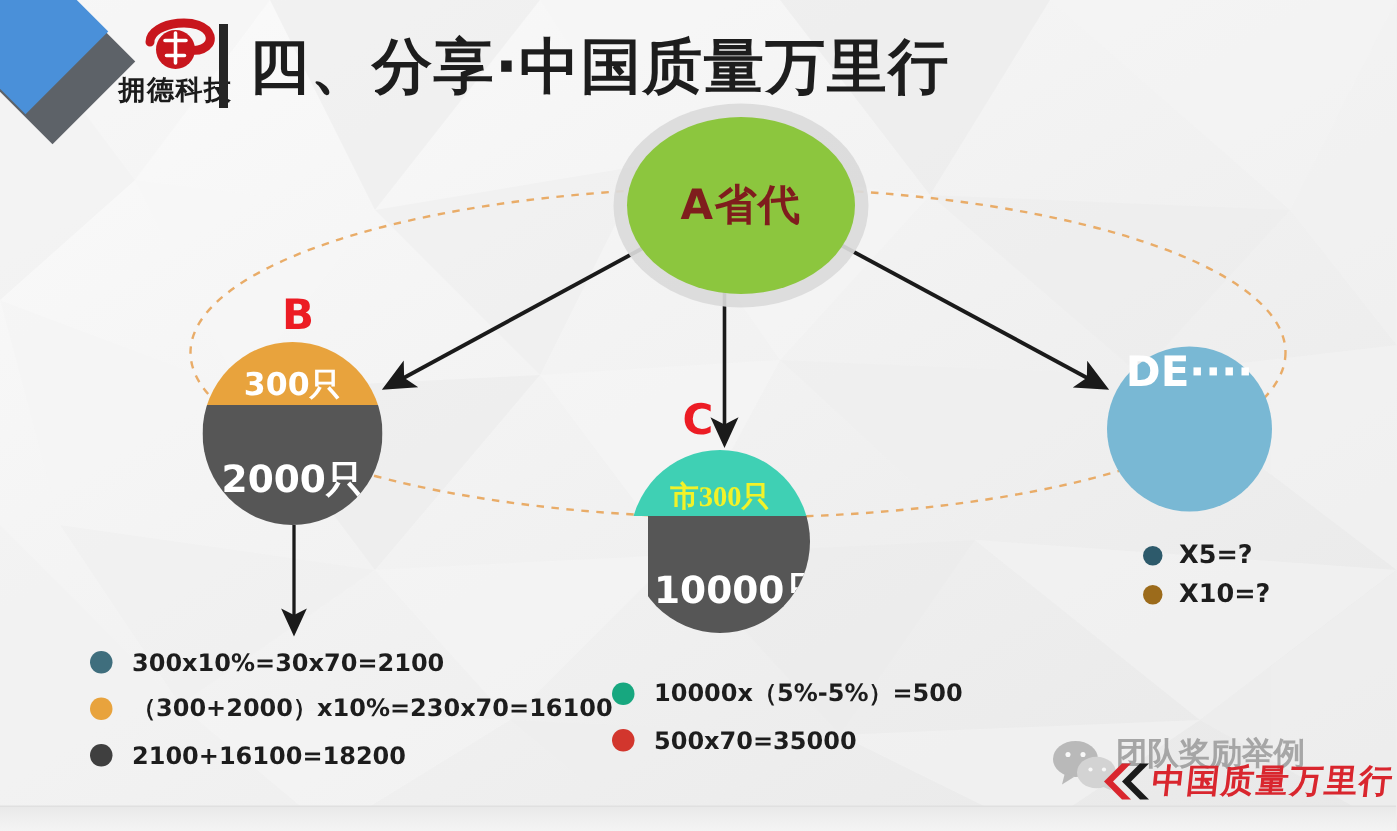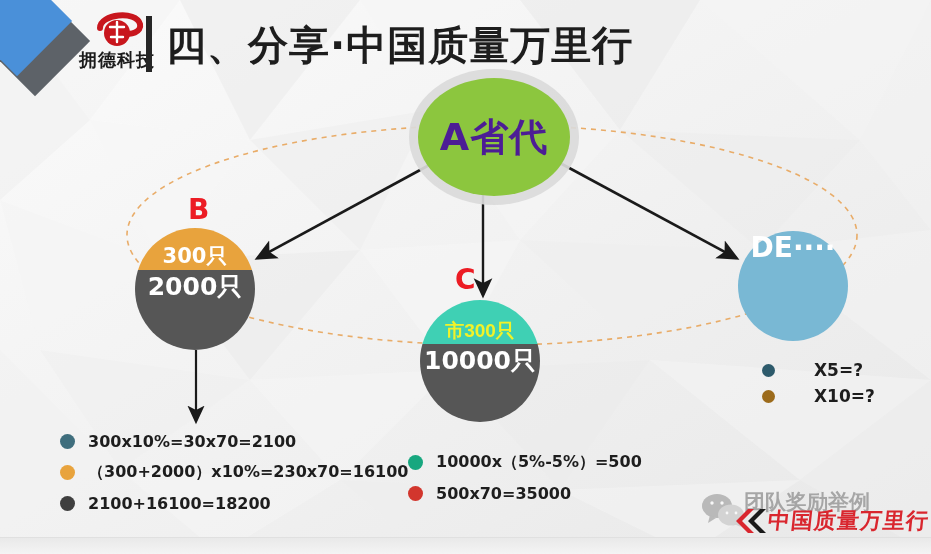--- a/index.html
+++ b/index.html
@@ -48,34 +48,34 @@
   .diagram-svg{position:absolute;left:0;top:0;width:931px;height:554px;pointer-events:none;}
   
   .node{position:absolute;border-radius:50%;}
   .node-a{
     left:418px;top:78px;width:152px;height:118px;border-radius:50%;
     background:#8cc63e;box-shadow:0 0 0 9px rgba(218,218,218,.92);
   }
   .node-a .lbl{
     position:absolute;inset:0;display:flex;align-items:center;justify-content:center;
     font-family:"DejaVu Sans","Liberation Sans",sans-serif;
-    font-size:38px;font-weight:bold;color:#4c1d95;letter-spacing:1px;
+    font-size:28px;font-weight:bold;color:#7f1d1d;letter-spacing:1px;
   }
   .split-node{position:absolute;border-radius:50%;overflow:hidden;}
   .split-top{position:absolute;left:0;top:0;width:100%;display:flex;align-items:flex-end;justify-content:center;}
-  .split-bot{position:absolute;left:0;bottom:0;width:100%;display:flex;align-items:flex-start;justify-content:center;background:#565656;}
+  .split-bot{position:absolute;left:0;bottom:0;width:100%;display:flex;align-items:flex-end;justify-content:center;background:#565656;}
   .node-b{left:135px;top:228px;width:120px;height:122px;}
   .node-b .split-top{height:42px;background:#e8a33d;}
   .node-b .split-top span{font-size:21px;font-weight:bold;color:#ffffff;font-family:"DejaVu Sans","Liberation Sans",sans-serif;}
   .node-b .split-bot{height:80px;}
   .node-b .split-bot span{font-size:25px;font-weight:bold;color:#ffffff;font-family:"DejaVu Sans","Liberation Sans",sans-serif;padding-bottom:14px;}
   .node-c{left:420px;top:300px;width:120px;height:122px;}
   .node-c .split-top{height:44px;background:#3fd0b4;}
-  .node-c .split-top span{font-size:19px;font-weight:bold;color:#f2f228;font-family:Liberation Sans, sans-serif;padding-top:10px;}
-  .node-c .split-bot{height:78px;}
+  .node-c .split-top span{font-size:19px;font-weight:bold;color:#f2f228;font-family:Liberation Serif, serif;padding-top:10px;}
+  .node-c .split-bot{height:78px;margin-left:12px;}
   .node-c .split-bot span{font-size:25px;font-weight:bold;color:#ffffff;font-family:"DejaVu Sans","Liberation Sans",sans-serif;padding-bottom:12px;}
   .node-de{
     left:738px;top:231px;width:110px;height:110px;background:#79b8d4;
     display:flex;align-items:flex-start;justify-content:center;
   }
   .node-de span{
     font-family:"DejaVu Sans","Liberation Sans",sans-serif;
     font-size:28px;font-weight:bold;color:#ffffff;letter-spacing:0px;
   }
   
@@ -89,21 +89,21 @@
   .legend{position:absolute;}
   .legend-row{display:flex;align-items:center;margin-bottom:11px;}
   .dot{width:15px;height:15px;border-radius:50%;flex:0 0 auto;margin-right:13px;}
   .legend-row .txt{
     font-family:"DejaVu Sans","Liberation Sans",sans-serif;
     font-size:16px;font-weight:bold;color:#1d1d1d;white-space:nowrap;
   }
   .legend-left{left:60px;top:432px;}
   .legend-right{left:408px;top:452px;}
   .legend-x{left:762px;top:360px;}
-  .legend-x .legend-row{margin-bottom:6px;gap:28px;}
+  .legend-x .legend-row{margin-bottom:6px;}
   .legend-x .dot{width:13px;height:13px;margin-right:11px;}
   .legend-x .txt{font-size:17px;}
   
   .watermark{position:absolute;left:700px;top:487px;width:225px;height:56px;}
   .wm-wechat{position:absolute;left:0px;top:6px;width:46px;height:34px;opacity:.55;}
   .wm-gray{
     position:absolute;left:44px;top:1px;
     font-family:"DejaVu Sans","Liberation Sans",sans-serif;
     font-size:21px;font-weight:bold;color:#9a9a9a;white-space:nowrap;opacity:.85;
   }

